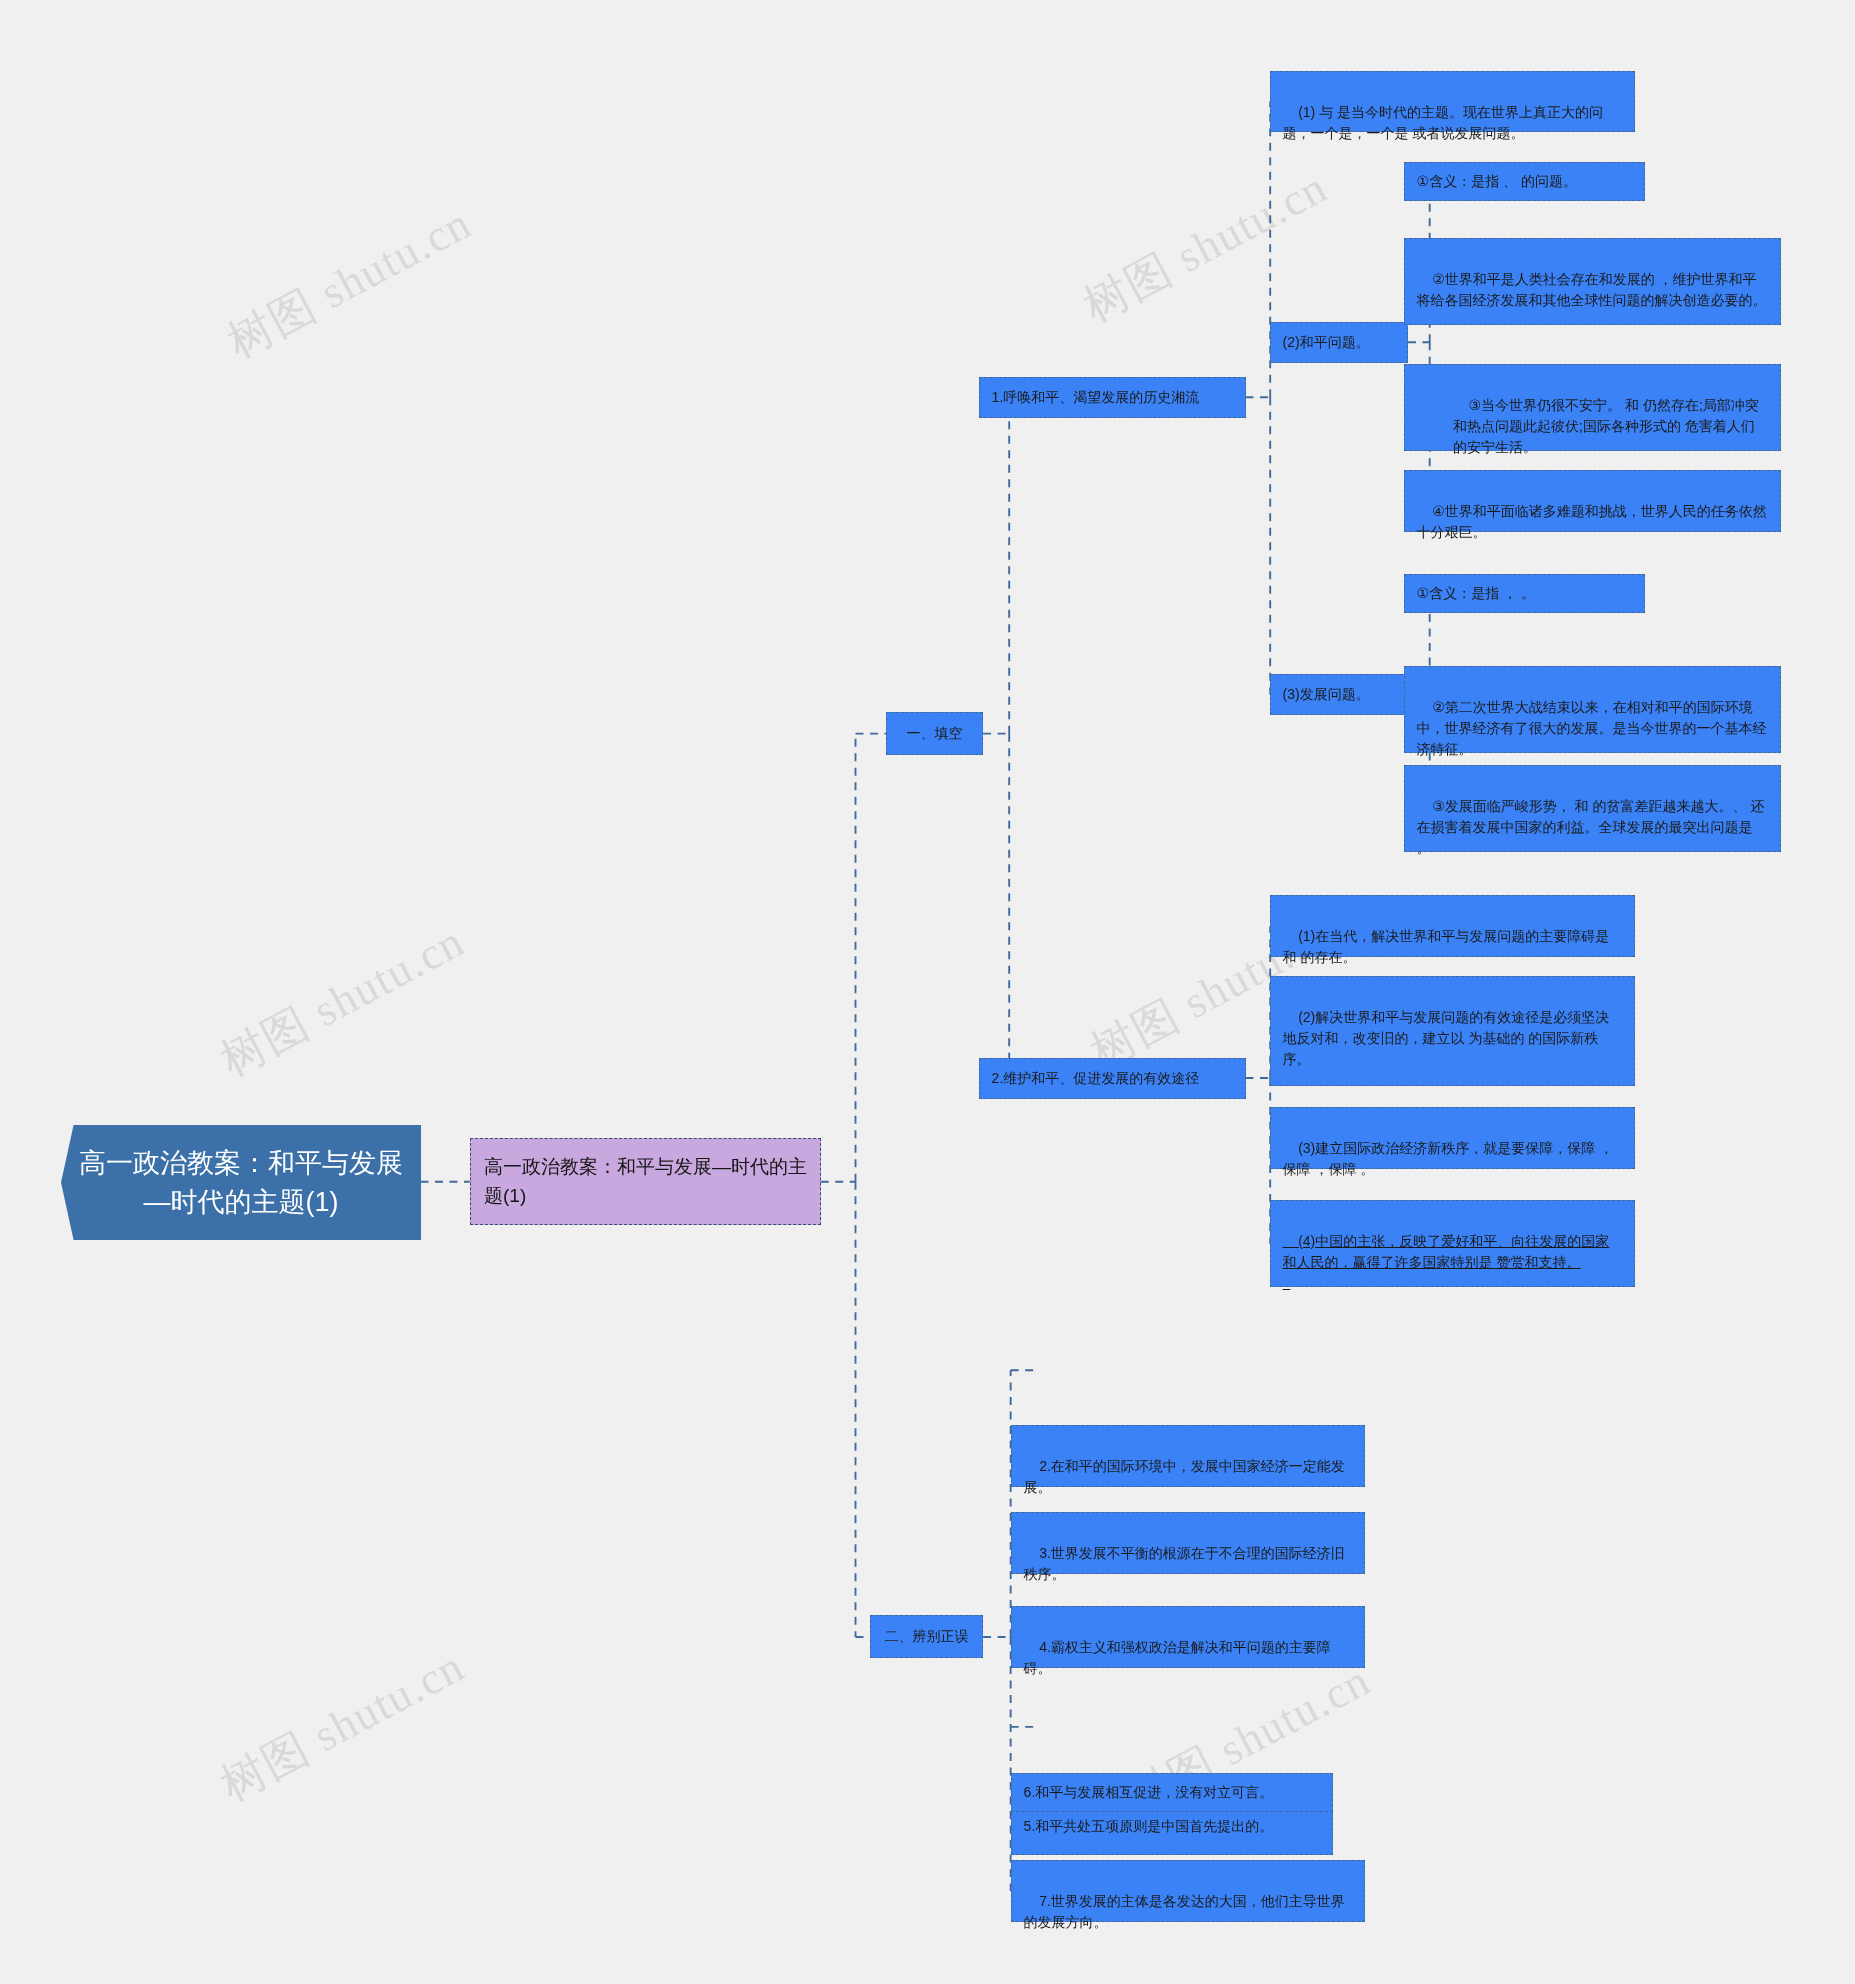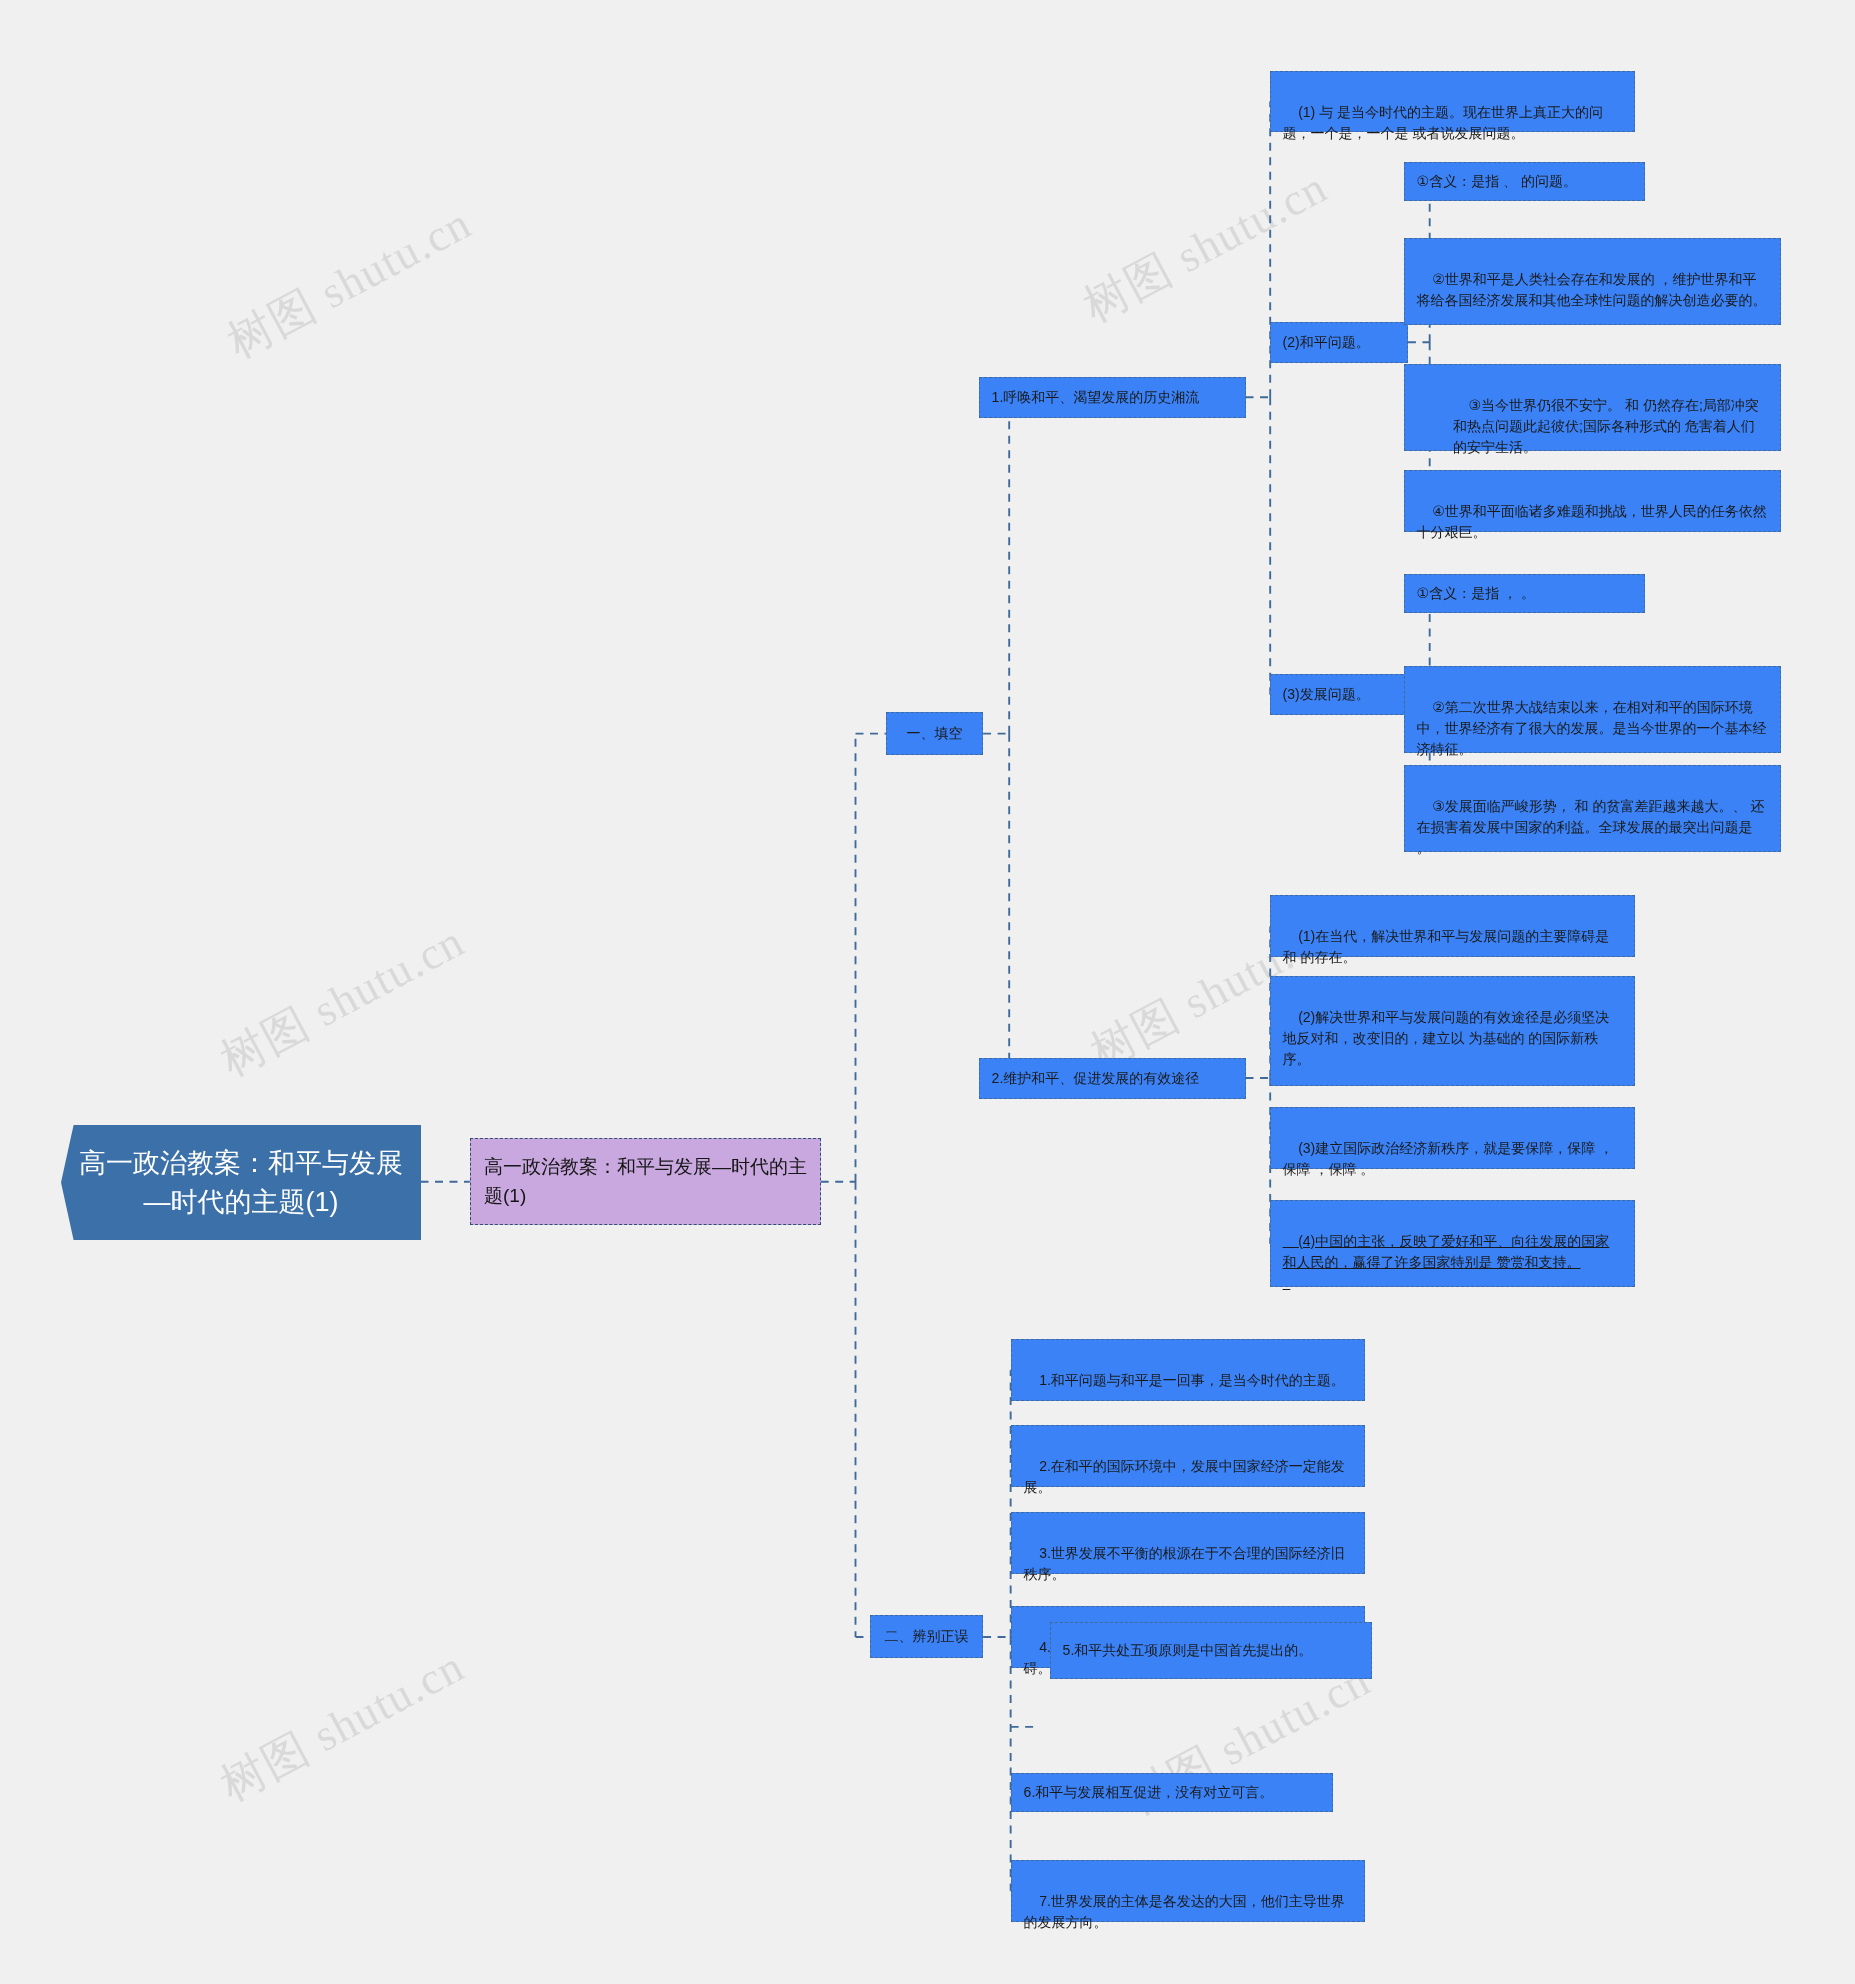--- a/index.html
+++ b/index.html
@@ -234,37 +234,34 @@
   </div>
 
   <div class="node" style="left:1270px; top:1200px; width:365px; height:87px;text-decoration:underline;">
     <span>(4)中国的主张，反映了爱好和平、向往发展的国家和人民的，赢得了许多国家特别是 赞赏和支持。</span>
   </div>
 
   <div class="node center-mid" style="left:870px; top:1615px; width:113px; height:43px;">
     <span>二、辨别正误</span>
   </div>
 
-  <div class="node" style="left:1011px; top:1339px; width:354px; height:62px;">
-    <span>1.和平问题与和平是一回事，是当今时代的主题。</span>
-  </div>
 
   <div class="node" style="left:1011px; top:1425px; width:354px; height:62px;">
     <span>2.在和平的国际环境中，发展中国家经济一定能发展。</span>
   </div>
 
   <div class="node" style="left:1011px; top:1512px; width:354px; height:62px;">
     <span>3.世界发展不平衡的根源在于不合理的国际经济旧秩序。</span>
   </div>
 
   <div class="node" style="left:1011px; top:1606px; width:354px; height:62px;">
     <span>4.霸权主义和强权政治是解决和平问题的主要障碍。</span>
   </div>
 
-  <div class="node center" style="left:1011px; top:1622px; width:322px; height:57px;margin-left:39px;">
+  <div class="node center" style="left:1011px; top:1798px; width:322px; height:57px;">
     <span>5.和平共处五项原则是中国首先提出的。</span>
   </div>
 
   <div class="node center" style="left:1011px; top:1773px; width:322px; height:39px;">
     <span>6.和平与发展相互促进，没有对立可言。</span>
   </div>
 
   <div class="node" style="left:1011px; top:1860px; width:354px; height:62px;">
     <span>7.世界发展的主体是各发达的大国，他们主导世界的发展方向。</span>
   </div>

